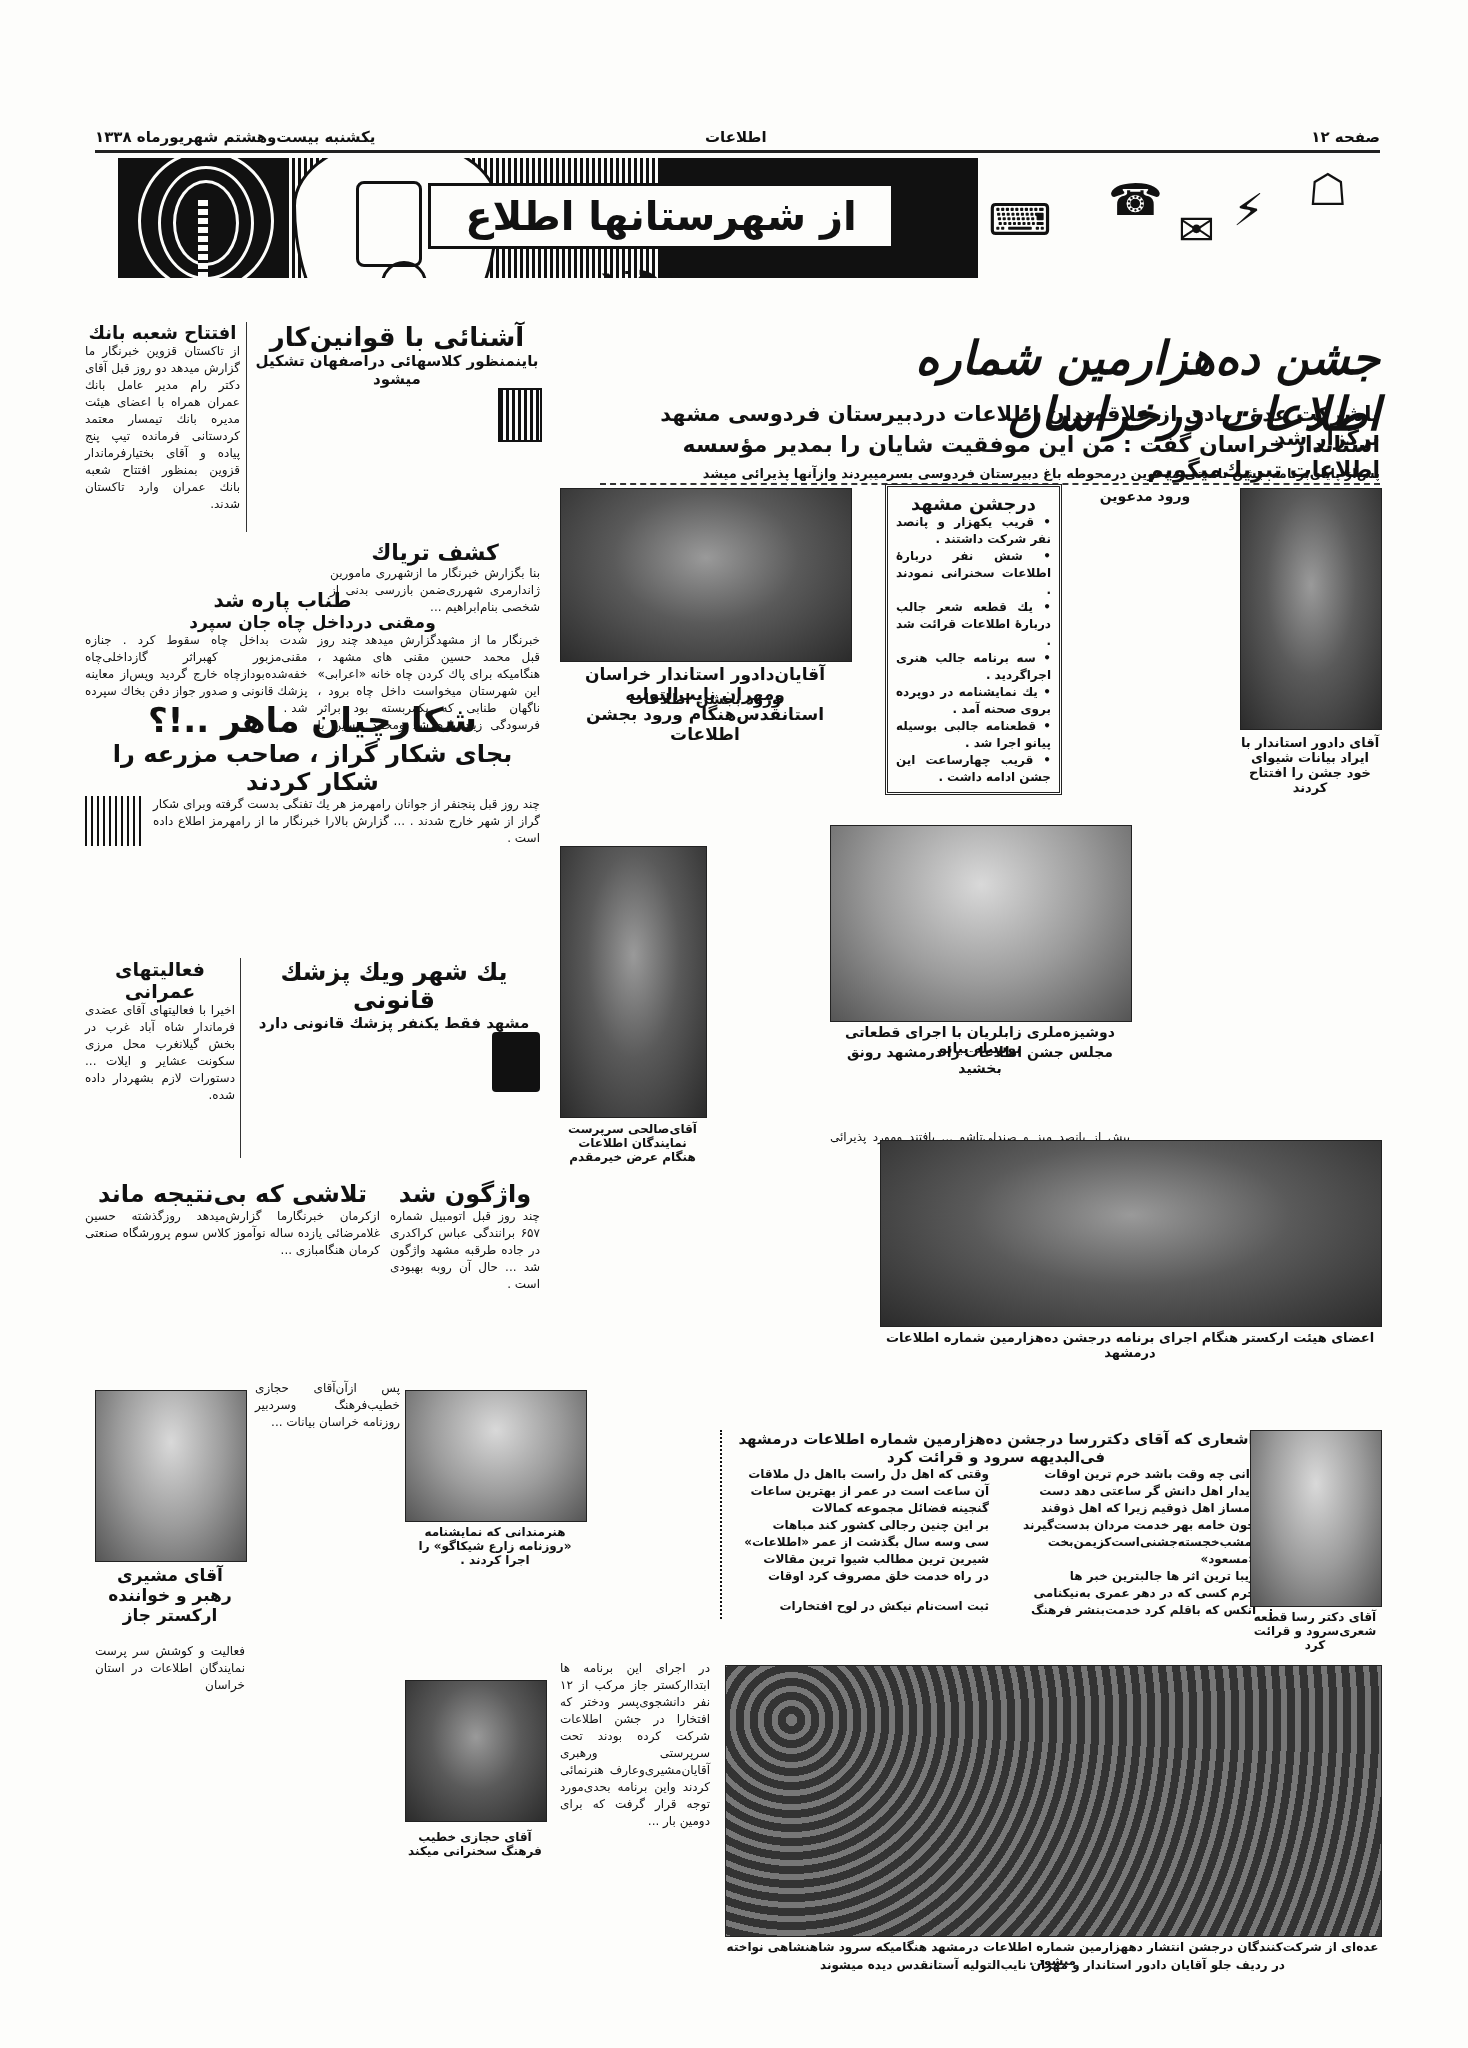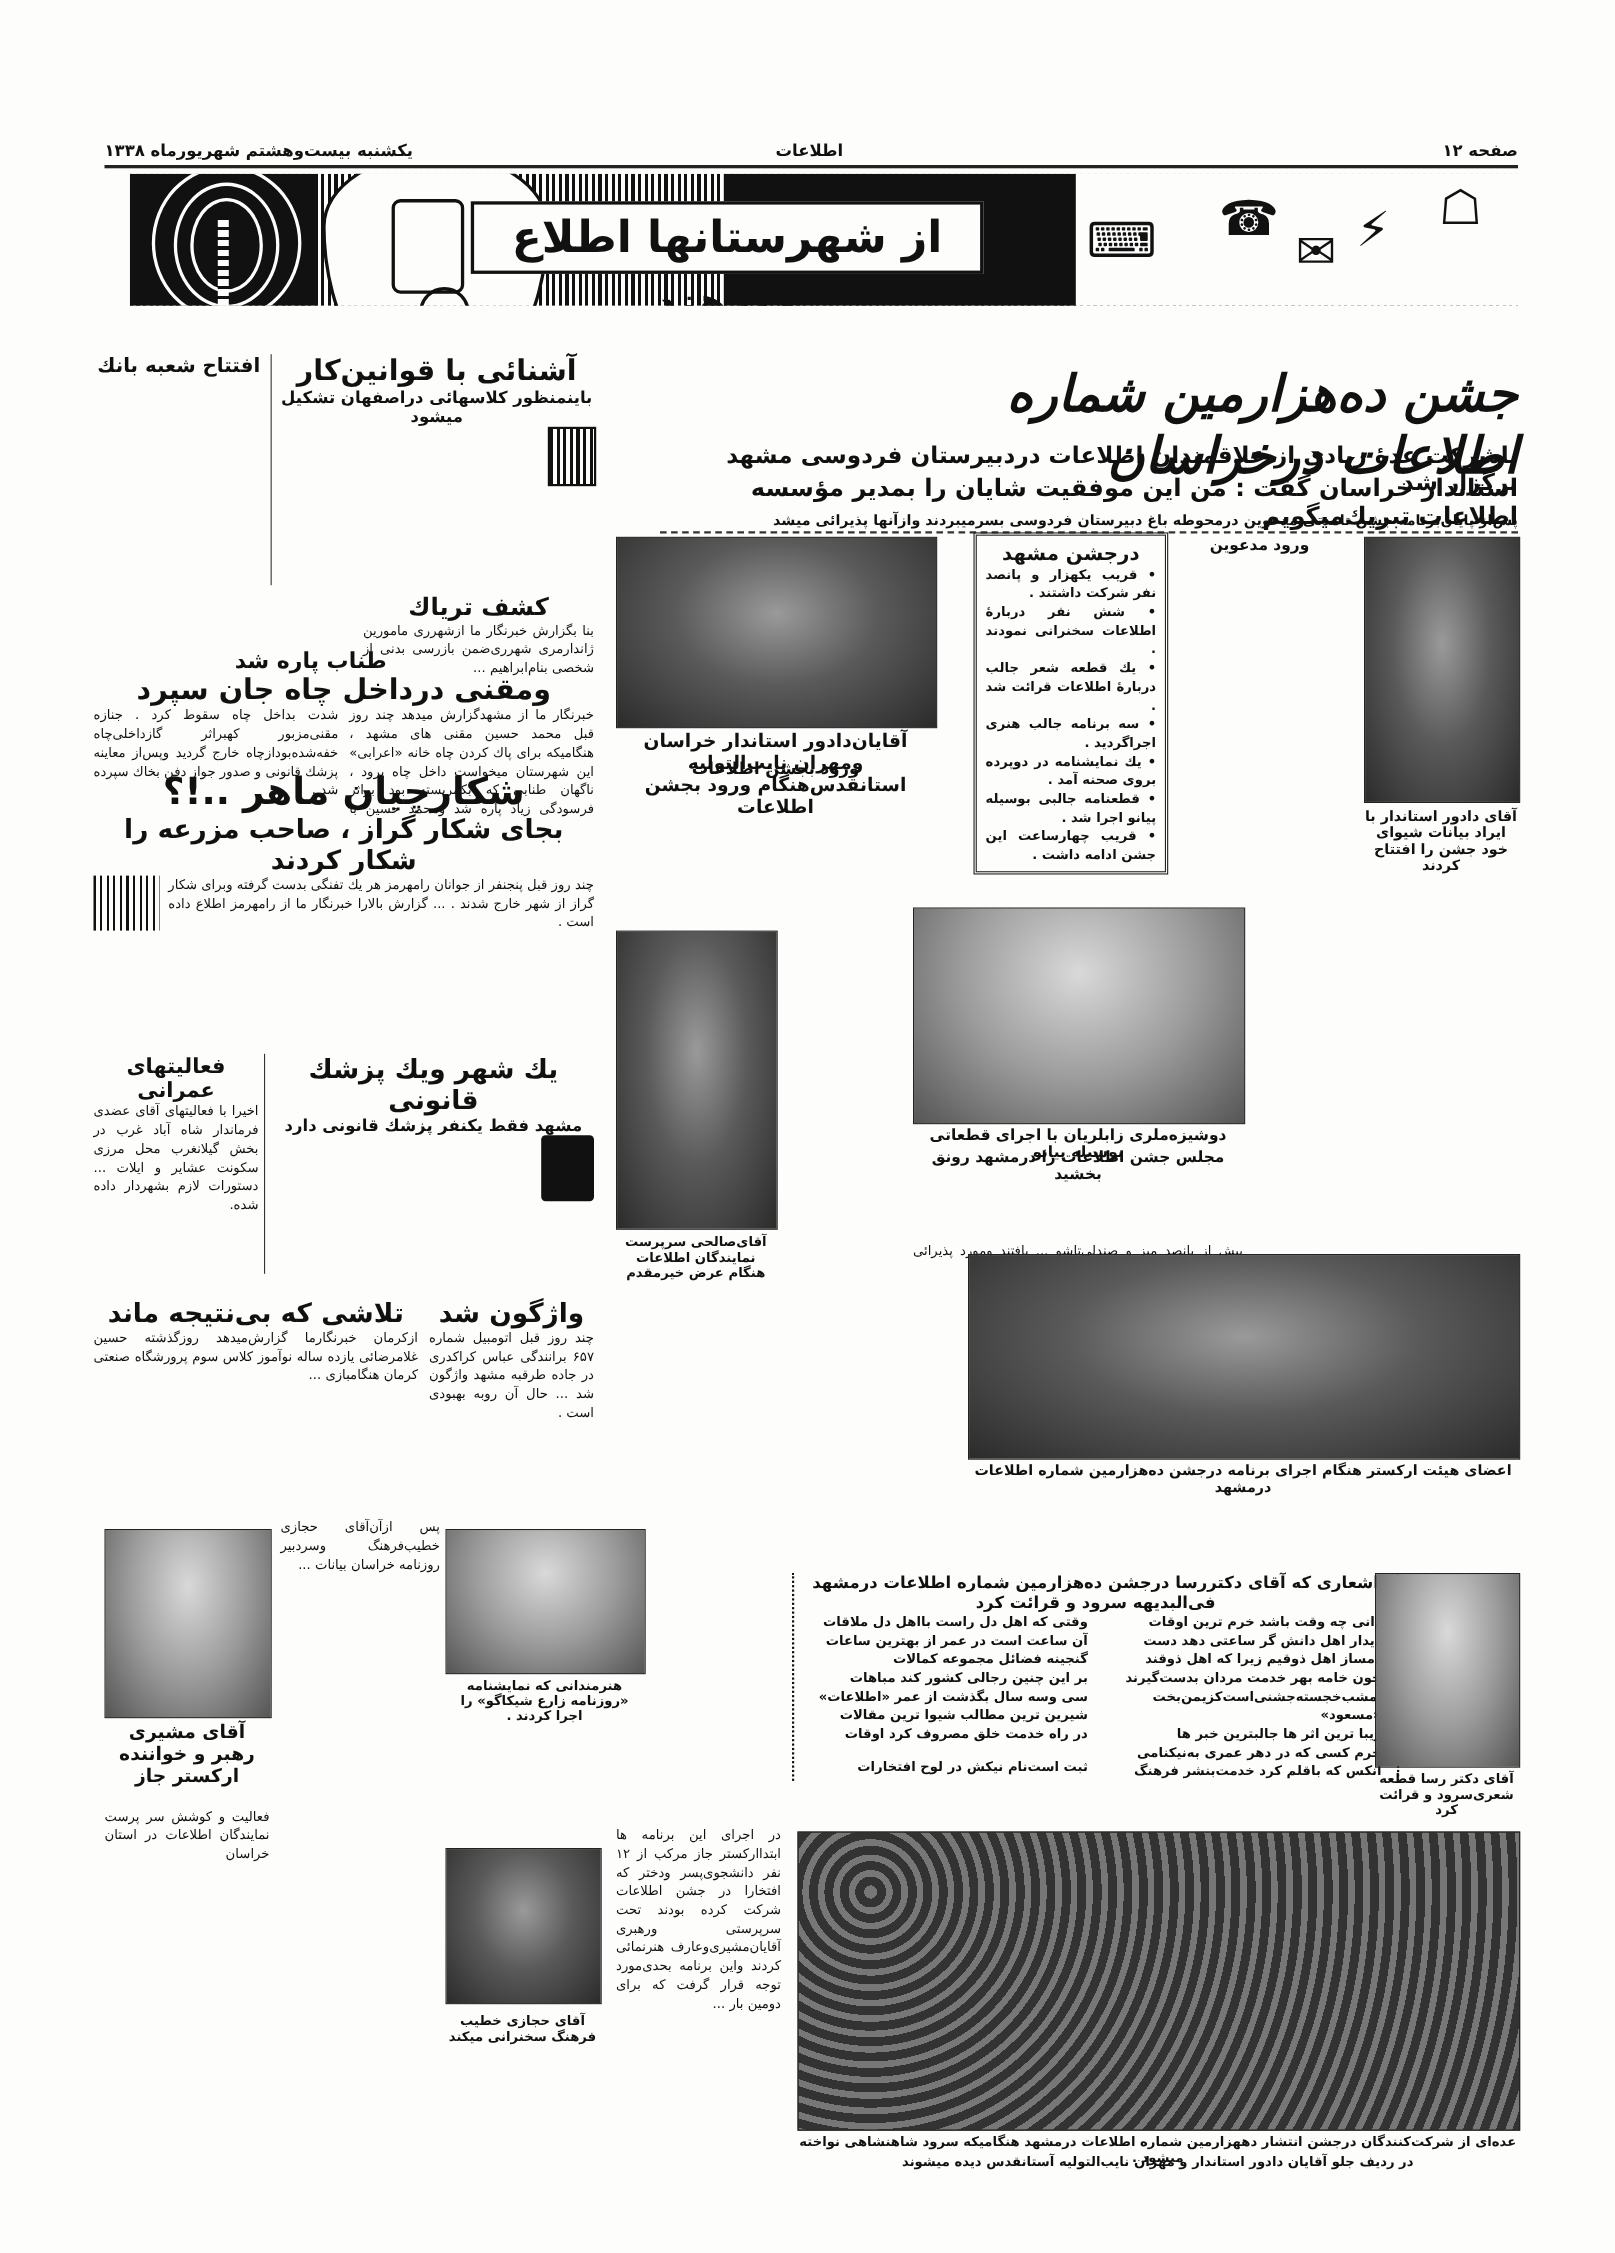--- a/index.html
+++ b/index.html
@@ -76,36 +76,37 @@
     <span class="antenna" style="left:10px;top:40px;">⌨</span>
     <span class="antenna" style="left:130px;top:20px;">☎</span>
     <span class="antenna" style="left:200px;top:50px;">✉</span>
     <span class="antenna" style="left:255px;top:30px;">⚡</span>
     <span class="antenna" style="left:330px;top:10px;">☖</span>
   </div>
 </div>
 
 <div class="abs rtl" style="top:322px;left:85px;width:155px;">
   <div class="h-small center">افتتاح شعبه بانك</div>
+  <div class="body-txt">از تاکستان قزوین خبرنگار ما گزارش میدهد دو روز قبل آقای دکتر رام مدیر عامل بانك عمران همراه با اعضای هیئت مدیره بانك تیمسار معتمد کردستانی فرمانده تیپ پنج پیاده و آقای بختیارفرماندار قزوین بمنظور افتتاح شعبه بانك عمران وارد تاکستان شدند.</div>
 </div>
 <div class="abs col-rule" style="top:322px;left:246px;height:210px;"></div>
 <div class="abs rtl" style="top:322px;left:252px;width:290px;">
   <div class="h-med center">آشنائی با قوانین‌کار</div>
   <div class="h-small center" style="font-size:15px;">باینمنظور کلاسهائی دراصفهان تشکیل میشود</div>
   <div style="display:flex;gap:6px;">
     <div style="width:40px;height:50px;border:2px solid #111;background:repeating-linear-gradient(90deg,#111 0 3px,#fdfdfb 3px 6px);"></div>
   </div>
 </div>
 <div class="abs rtl" style="top:540px;left:330px;width:210px;">
   <div class="h-med center" style="font-size:22px;">کشف تریاك</div>
   <div class="body-txt">بنا بگزارش خبرنگار ما ازشهرری مامورین ژاندارمری شهرری‌ضمن بازرسی بدنی از شخصی بنام‌ابراهیم ...</div>
 </div>
 <div class="abs rtl" style="top:588px;left:85px;width:455px;">
   <div class="h-small center" style="font-size:20px;margin-right:60px;">طناب پاره شد</div>
-  <div class="h-med center" style="font-size:26px;">ومقنی درداخل چاه جان سپرد</div>
+  <div class="h-med center" style="font-size:17px;">ومقنی درداخل چاه جان سپرد</div>
   <div class="body-txt" style="column-count:2;column-gap:10px;">خبرنگار ما از مشهدگزارش میدهد چند روز قبل محمد حسین مقنی های مشهد ، هنگامیکه برای پاك کردن چاه خانه «اعرابی» این شهرستان میخواست داخل چاه برود ، ناگهان طنابی که بکمربسته بود براثر فرسودگی زیاد پاره شد ومحمد حسین با شدت بداخل چاه سقوط کرد . جنازه مقنی‌مزبور کهبراثر گازداخلی‌چاه خفه‌شده‌بودازچاه خارج گردید وپس‌از معاینه پزشك قانونی و صدور جواز دفن بخاك سپرده شد .</div>
 </div>
 
 <div class="abs rtl" style="top:700px;left:85px;width:455px;">
   <div class="center" style="font-size:34px;font-weight:bold;">شکارچیان ماهر ..!؟</div>
   <div class="h-med center" style="font-size:24px;">بجای شکار گراز ، صاحب مزرعه را شکار کردند</div>
   <div style="display:flex;gap:8px;">
     <div class="body-txt" style="flex:1;">چند روز قبل پنجنفر از جوانان رامهرمز هر یك تفنگی بدست گرفته وبرای شکار گراز از شهر خارج شدند . ... گزارش بالارا خبرنگار ما از رامهرمز اطلاع داده است .</div>
     <div style="width:60px;height:50px;background:repeating-linear-gradient(90deg,#111 0 2px,#fdfdfb 2px 6px);"></div>
   </div>

